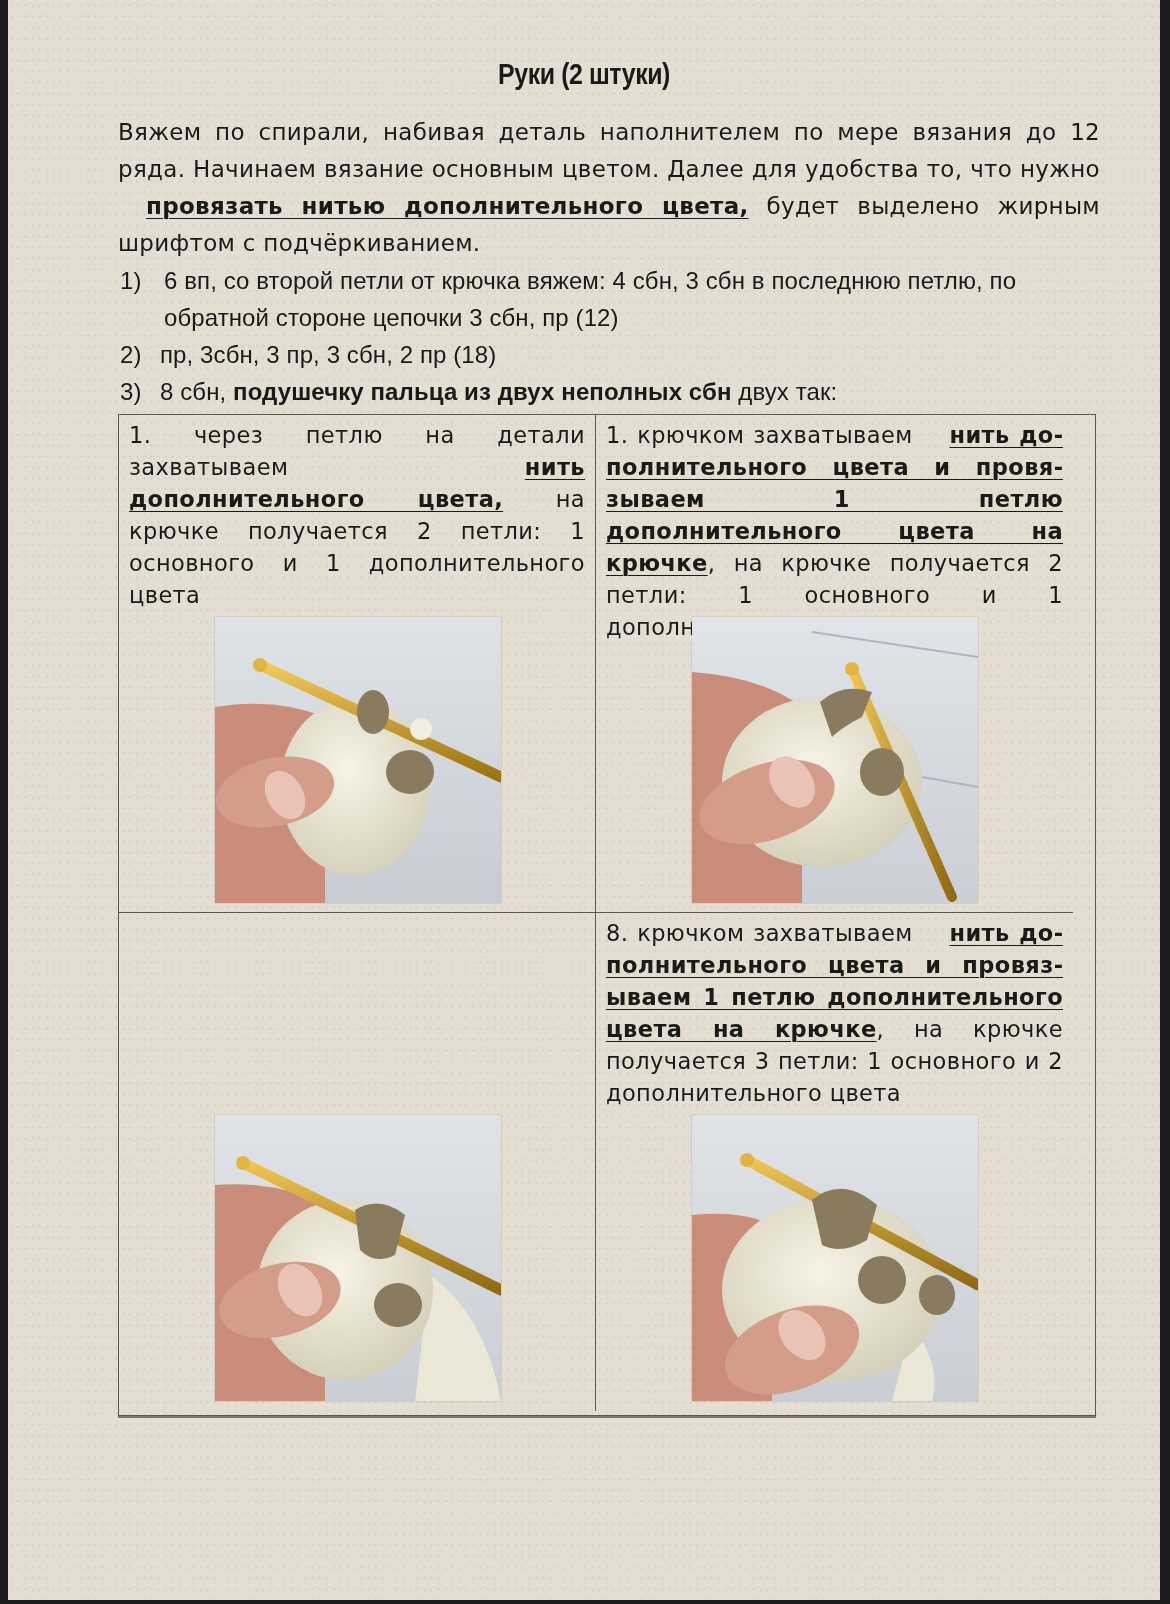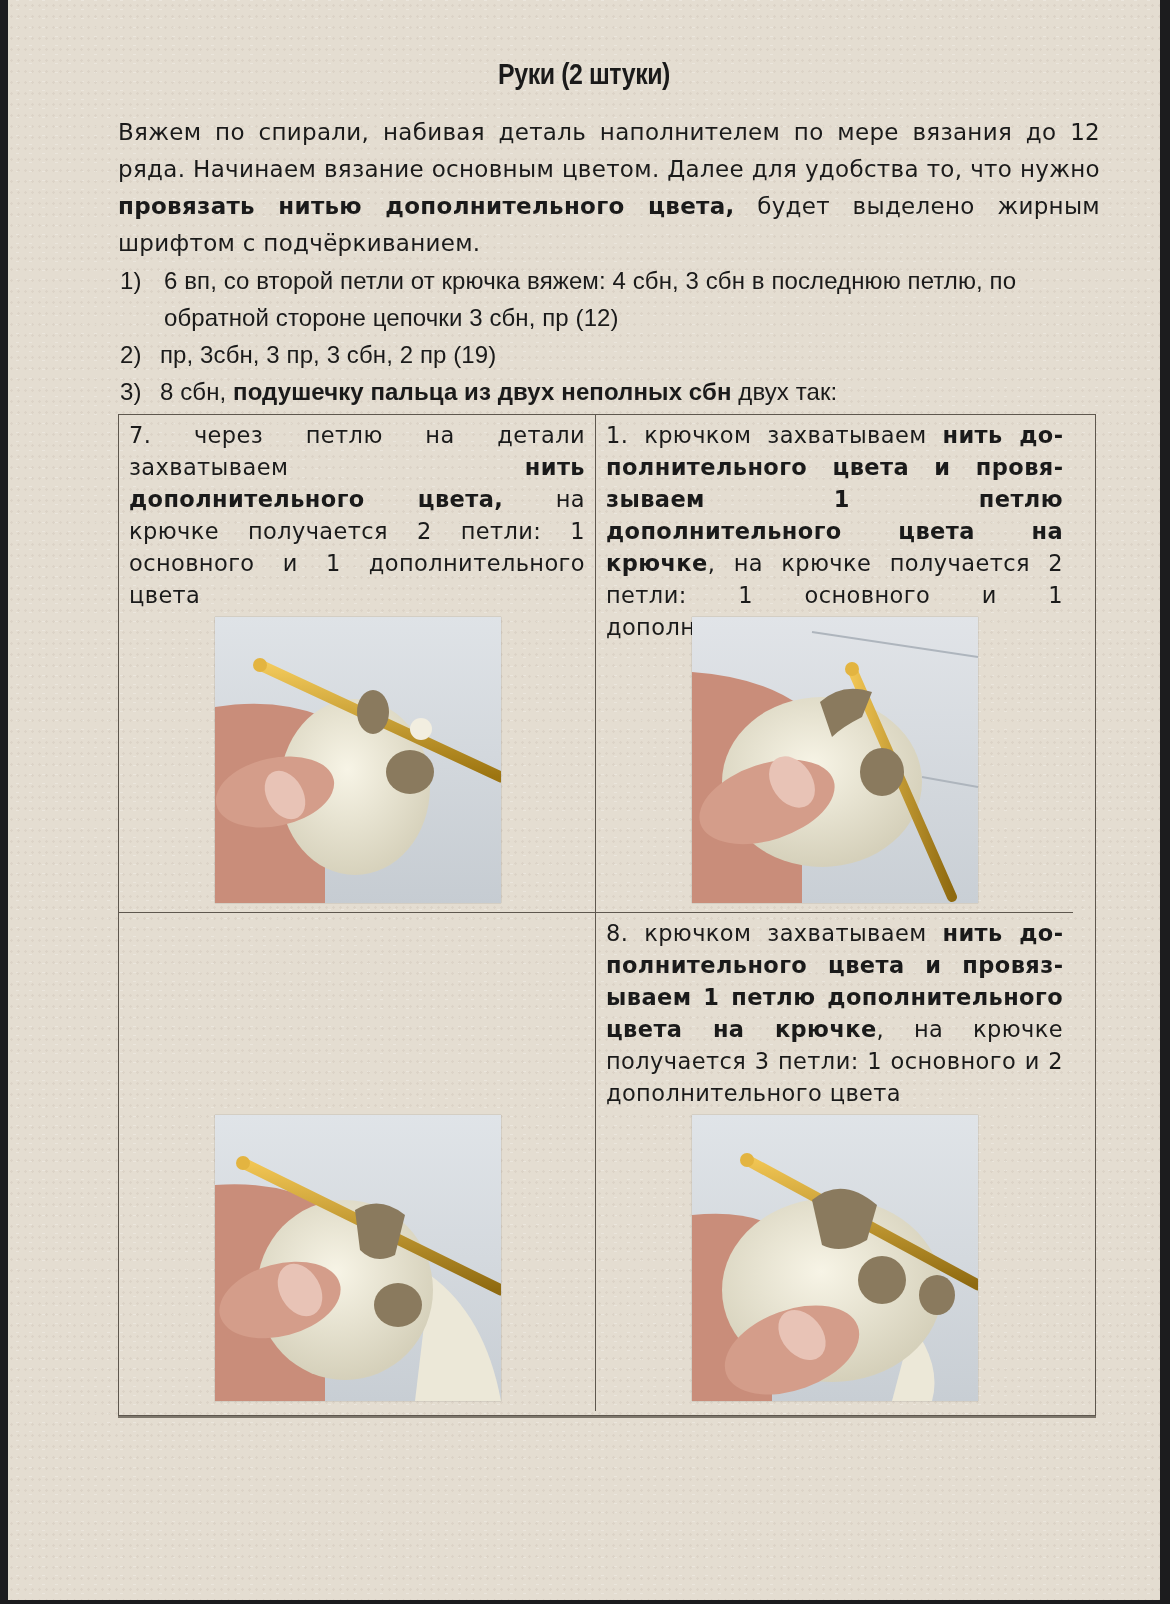--- a/index.html
+++ b/index.html
@@ -35,22 +35,24 @@
   .intro {
     position: absolute;
     left: 110px; top: 114px; width: 982px;
     font-size: 23px;
     line-height: 37px;
     text-align: justify;
     letter-spacing: 0.3px;
   }
   .intro .hl, .cell-text .hl {
     font-weight: bold;
+    text-decoration: underline;
     text-decoration-thickness: 1px;
     text-underline-offset: 4px;
+    margin-left: 28px;
   }
   .steps {
     position: absolute;
     left: 112px; top: 262px; width: 980px;
     font-family: "Liberation Sans", sans-serif;
     font-size: 24px;
     line-height: 37px;
     letter-spacing: 0.1px;
   }
   .step { display: flex; }
@@ -107,32 +109,32 @@
     <span>Вяжем по спирали, набивая деталь наполнителем по мере вязания до 12 ряда. Начинаем вязание основным цветом. Далее для удобства то, что нужно </span><span class="hl">провязать нитью дополнительного цвета,</span><span> будет выделено жирным шрифтом с подчёркиванием.</span>
   </p>
 
   <div class="steps">
     <div class="step">
       <span class="num">1)</span>
       <span class="body" style="padding-left:4px">6 вп, со второй петли от крючка вяжем: 4 сбн, 3 сбн в последнюю петлю, по обратной стороне цепочки 3 сбн, пр (12)</span>
     </div>
     <div class="step">
       <span class="num">2)</span>
-      <span class="body">пр, 3сбн, 3 пр, 3 сбн, 2 пр (19)</span>
+      <span class="body">пр, 3сбн, 3 пр, 3 сбн, 2 пр (18)</span>
     </div>
     <div class="step">
       <span class="num">3)</span>
       <span class="body"><span>8 сбн, </span><span class="hl">подушечку пальца из двух неполных сбн</span><span> двух так:</span></span>
     </div>
   </div>
 
   <div class="grid">
 
     <div class="cell">
-      <div class="cell-text"><span>7. через петлю на детали захватываем </span><span class="hl">нить дополнительного цвета,</span><span> на крючке получается 2 петли: 1 основного и 1 допол­нительного цвета</span></div>
+      <div class="cell-text"><span>1. через петлю на детали захватываем </span><span class="hl">нить дополнительного цвета,</span><span> на крючке получается 2 петли: 1 основного и 1 допол­нительного цвета</span></div>
       <div class="photo">
         <svg width="286" height="286" viewBox="0 0 286 286">
           <defs>
             <linearGradient id="bg1" x1="0" y1="0" x2="0" y2="1">
                 <stop offset="0" stop-color="#dfe3e7"></stop>
                 <stop offset="1" stop-color="#c6ccd2"></stop>
               </linearGradient>
             <linearGradient id="gold1" x1="0" y1="0" x2="0" y2="1">
                 <stop offset="0" stop-color="#f2c95a"></stop>
                 <stop offset="1" stop-color="#9c7410"></stop>

